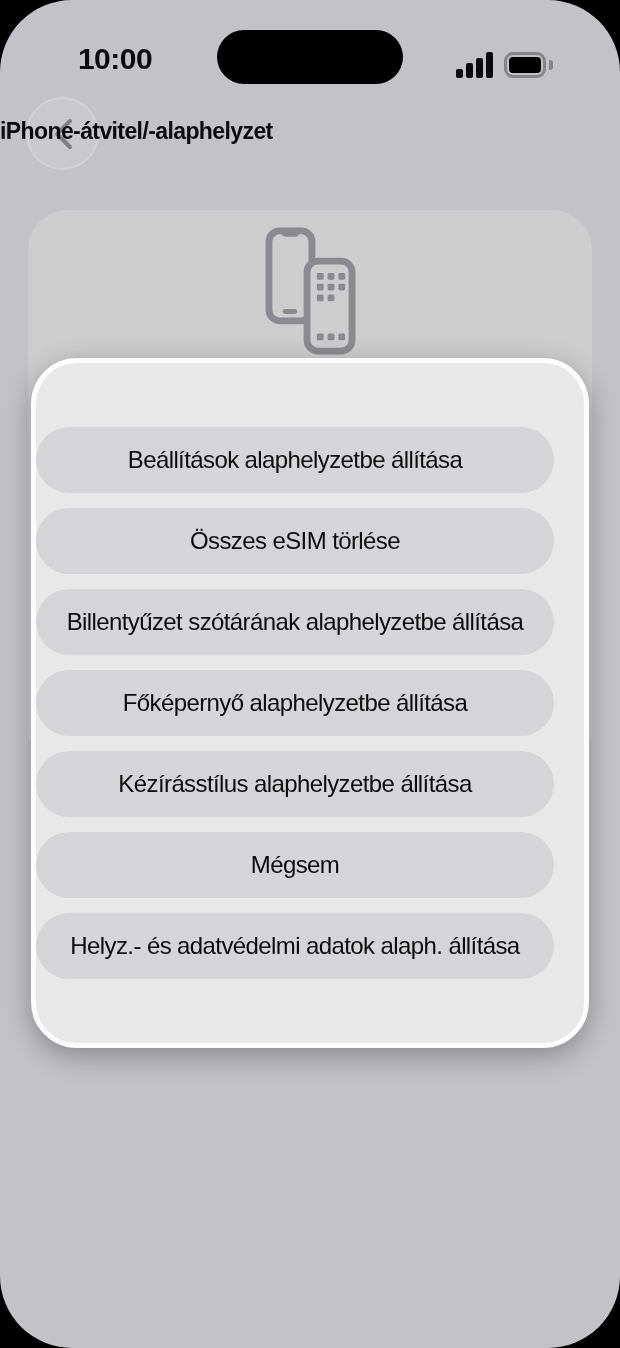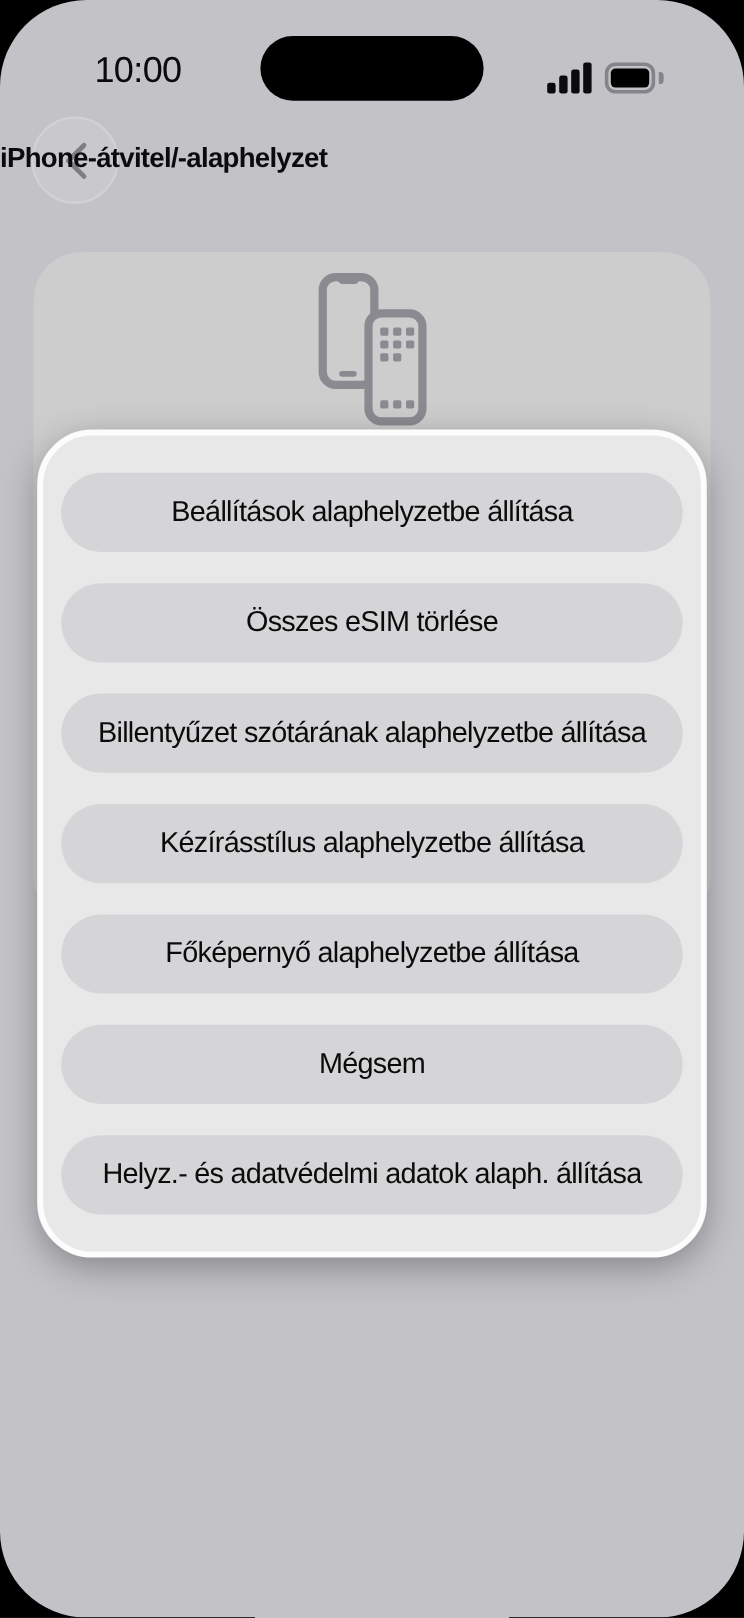--- a/index.html
+++ b/index.html
@@ -3,21 +3,21 @@
 <meta charset="utf-8">
 <style>
   html,body{margin:0;padding:0;background:#000;}
   *{box-sizing:border-box;}
   .stage{position:relative;width:620px;height:1348px;background:#000;overflow:hidden;
          font-family:"Liberation Sans","DejaVu Sans",sans-serif;}
   .phone{position:absolute;left:0;top:0;width:620px;height:1348px;border-radius:72px;
          background:#c3c2c7;overflow:hidden;}
   
   .time{position:absolute;left:40px;top:42px;width:150px;text-align:center;
-        font-size:30px;font-weight:400;color:#0b0b0d;letter-spacing:-0.5px;}
+        font-size:30px;font-weight:700;color:#0b0b0d;letter-spacing:-0.5px;}
   .island{position:absolute;left:217px;top:30px;width:186px;height:54px;border-radius:27px;background:#000;}
   .signal{position:absolute;left:456px;top:52px;width:38px;height:26px;display:flex;align-items:flex-end;gap:3px;}
   .signal i{display:block;width:7px;background:#0b0b0d;border-radius:2px;}
   .s1{height:9px;} .s2{height:15px;} .s3{height:20px;} .s4{height:26px;}
   .battery{position:absolute;left:504px;top:52px;width:42px;height:26px;border:3px solid #85848a;
            border-radius:9px;padding:2px;}
   .battery .fill{width:100%;height:100%;background:#000;border-radius:4px;}
   .battery-tip{position:absolute;left:549px;top:60px;width:4px;height:10px;background:#85848a;
                border-radius:0 3px 3px 0;}
   
@@ -26,21 +26,21 @@
   .nav-title{position:absolute;left:0;top:118px;width:620px;text-align:left;
              font-size:23px;font-weight:700;color:#0b0b0d;letter-spacing:-0.6px;}
   
   .content-card{position:absolute;left:28px;top:210px;width:564px;height:560px;border-radius:40px;
                 background:#cdcdce;z-index:1;}
   .transfer-icon{position:absolute;left:264px;top:226px;z-index:2;}
   
   .sheet{position:absolute;left:31px;top:358px;width:558px;height:690px;border-radius:46px;
          background:#e9e8e9;border:5px solid #fcfcfc;z-index:3;
          box-shadow:0 8px 28px rgba(0,0,0,0.30);
-         display:flex;flex-direction:column;justify-content:center;align-items:center;gap:26px;}
+         display:flex;flex-direction:column;justify-content:center;align-items:flex-start;gap:15px;}
   .sheet-btn{width:518px;height:66px;border-radius:33px;background:#d5d4d7;border:none;
              display:flex;align-items:center;justify-content:center;
              font-family:inherit;font-size:24px;font-weight:400;color:#0b0b0b;
              letter-spacing:-0.6px;white-space:nowrap;cursor:pointer;}
   
   .links-card{position:absolute;left:36px;top:1138px;width:548px;height:146px;border-radius:34px;
               background:#cbcbcf;z-index:1;}
   .link-row{height:73px;display:flex;align-items:center;padding-left:20px;
             font-size:26px;letter-spacing:-0.3px;color:#1f70c1;cursor:pointer;}
   .link-sep{height:1px;background:#b3b2b7;margin-left:18px;}
@@ -90,21 +90,21 @@
         <rect x="54" y="110" width="7" height="7" rx="1.5"></rect>
           <rect x="65" y="110" width="7" height="7" rx="1.5"></rect>
           <rect x="76" y="110" width="7" height="7" rx="1.5"></rect>
       </g>
     </svg>
 
     <div class="sheet">
       <button class="sheet-btn">Beállítások alaphelyzetbe állítása</button>
       <button class="sheet-btn">Összes eSIM törlése</button>
       <button class="sheet-btn">Billentyűzet szótárának alaphelyzetbe állítása</button>
+      <button class="sheet-btn">Főképernyő alaphelyzetbe állítása</button>
       <button class="sheet-btn">Kézírásstílus alaphelyzetbe állítása</button>
-      <button class="sheet-btn">Főképernyő alaphelyzetbe állítása</button>
       <button class="sheet-btn">Mégsem</button>
       <button class="sheet-btn">Helyz.- és adatvédelmi adatok alaph. állítása</button>
     </div>
 
 
   </div>
 </div>
 
 </body></html>

